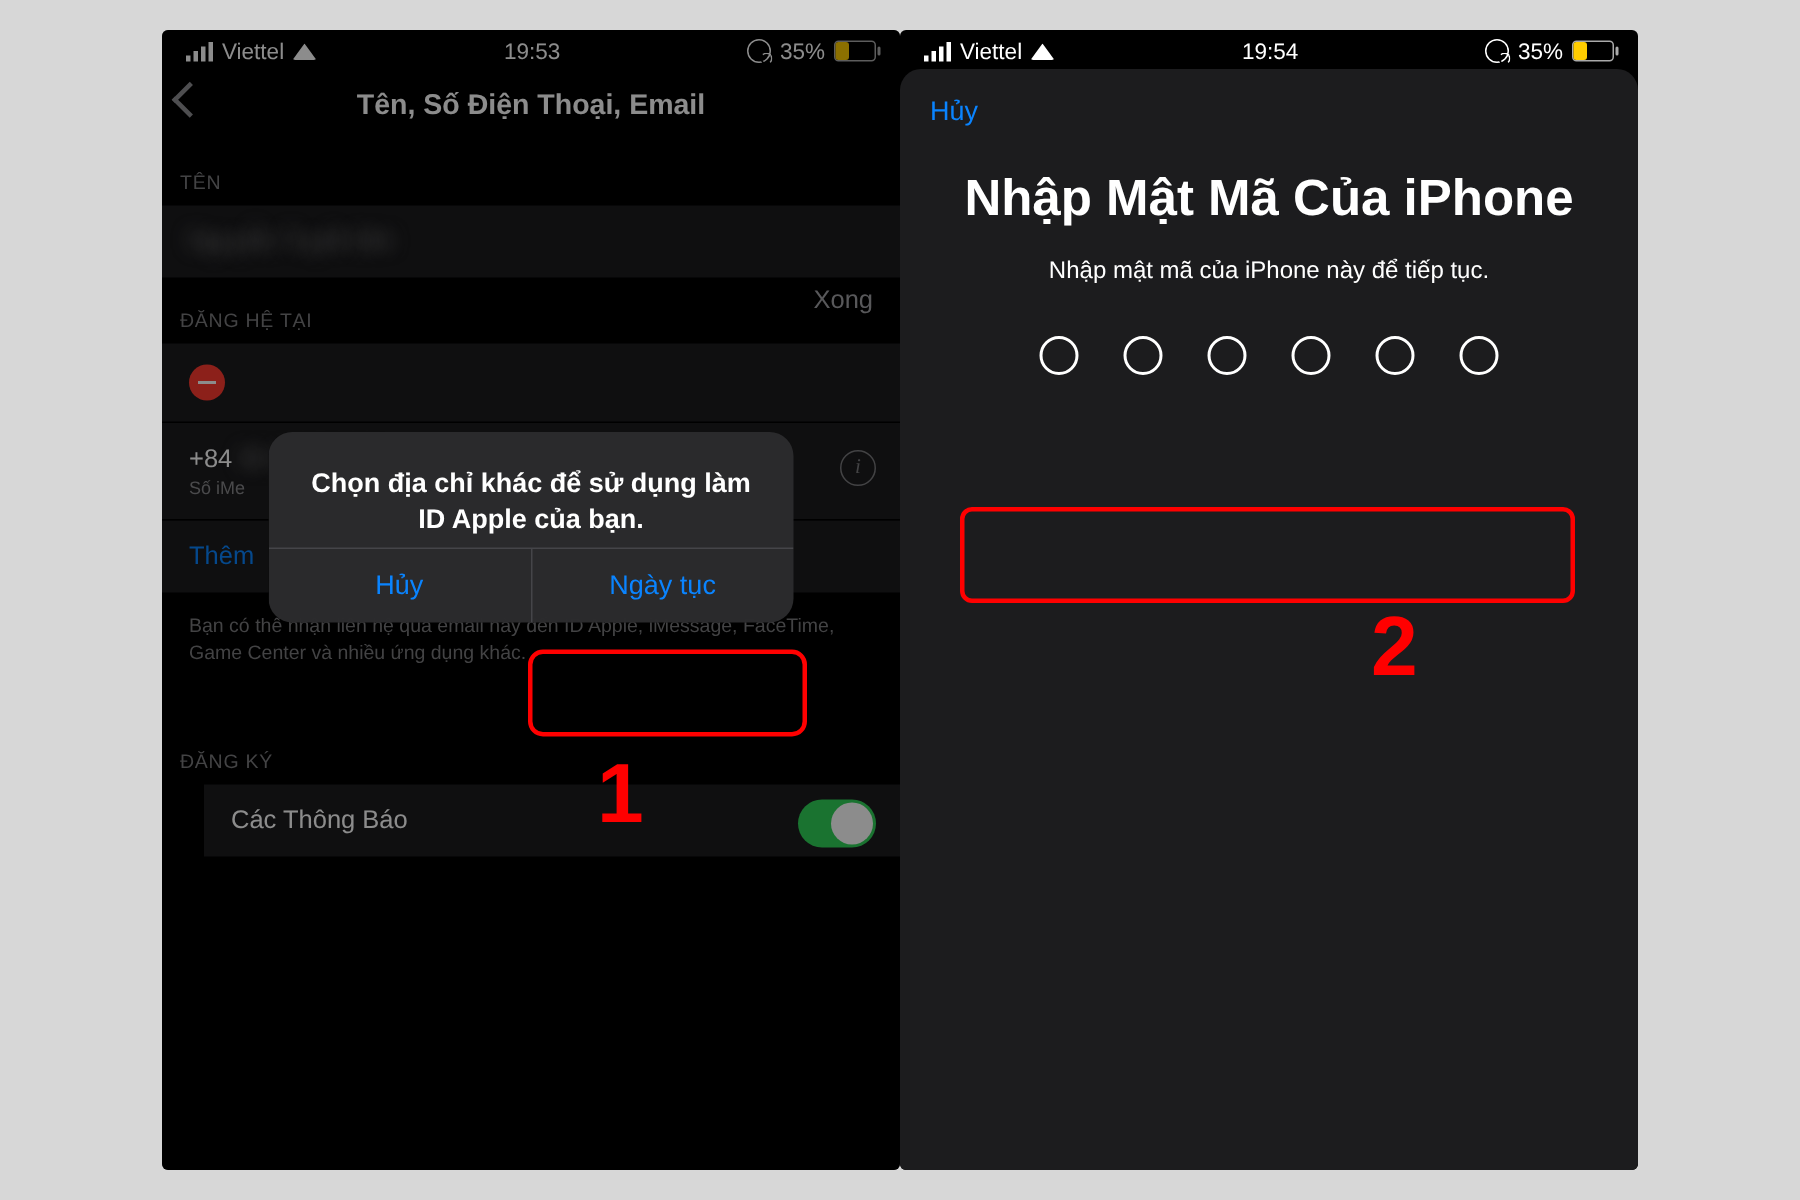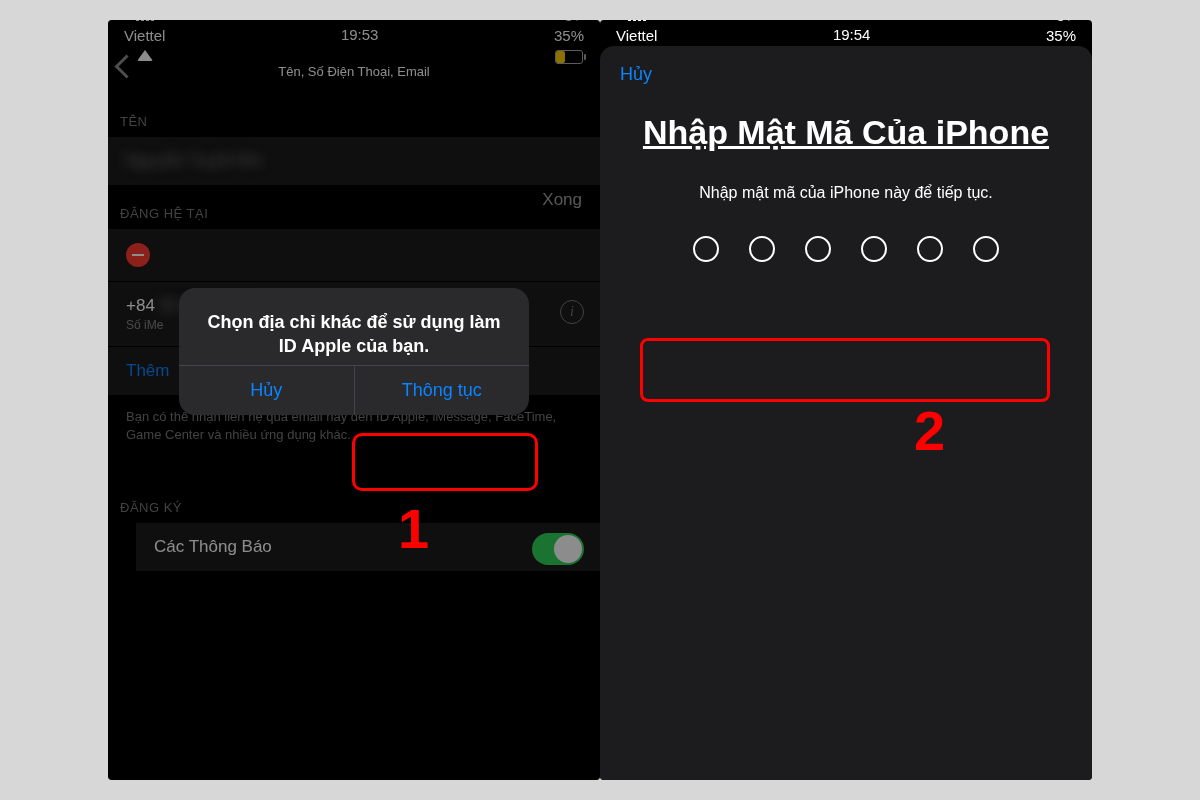--- a/index.html
+++ b/index.html
@@ -3,35 +3,35 @@
 <meta charset="utf-8">
 <style>
   html,body{margin:0;padding:0;background:#d7d7d7;font-family:-apple-system,Helvetica Neue,Arial,sans-serif;}
   .stage{width:1200px;height:800px;margin:0 auto;background:#d7d7d7;position:relative;}
   .shot{position:absolute;top:20px;width:492px;height:760px;background:#000;color:#ddd;overflow:hidden;border-radius:4px;}
   .shot.left{left:108px;}
   .shot.right{left:600px;}
 
   
   .status{height:28px;display:flex;align-items:center;justify-content:space-between;padding:0 16px;font-size:15px;color:#fff;}
-  .status .l,.status .r{display:flex;align-items:center;gap:6px;flex-direction:column;}
+  .status .l,.status .r{display:flex;align-items:center;gap:6px;}
   .sig{display:inline-flex;gap:2px;align-items:flex-end;}
   .sig i{width:3px;background:#fff;display:inline-block;}
   .sig i:nth-child(1){height:4px;} .sig i:nth-child(2){height:7px;} .sig i:nth-child(3){height:10px;} .sig i:nth-child(4){height:13px;}
   .wifi{width:0;height:0;border-left:8px solid transparent;border-right:8px solid transparent;border-bottom:11px solid #fff;border-radius:2px;}
   .orient{width:14px;height:14px;border:1.5px solid #fff;border-radius:50%;position:relative;}
   .orient::after{content:"";position:absolute;right:-2px;bottom:-2px;width:6px;height:6px;border:1.5px solid #000;border-top-color:#fff;border-right-color:#fff;border-radius:50%;}
   .batt{width:26px;height:12px;border:1px solid #aaa;border-radius:3px;position:relative;}
   .batt::after{content:"";position:absolute;right:-4px;top:3px;width:2px;height:6px;background:#aaa;border-radius:1px;}
   .batt i{display:block;height:100%;width:35%;background:#ffcc00;border-radius:2px;}
 
   
   .navbar{height:46px;position:relative;display:flex;align-items:center;justify-content:center;}
   .back{position:absolute;left:10px;top:10px;width:14px;height:14px;border-left:3px solid #8e8e93;border-bottom:3px solid #8e8e93;transform:rotate(45deg);}
-  .navtitle{color:#fff;font-size:13px;font-weight:400;}
+  .navtitle{color:#fff;font-size:19px;font-weight:700;}
 
   .section-header{font-size:13px;color:#7a7a7d;padding:20px 12px 8px;letter-spacing:.5px;}
   .cell{background:#1c1c1e;padding:14px 18px;border-bottom:1px solid #000;position:relative;font-size:17px;color:#fff;}
   .blurred{color:transparent;text-shadow:0 0 12px rgba(220,220,220,.55);}
   .minus{width:24px;height:24px;background:#ff3b30;border-radius:50%;display:inline-flex;align-items:center;justify-content:center;margin-right:14px;vertical-align:middle;}
   .minus::after{content:"";width:12px;height:2px;background:#fff;}
   .sublabel{font-size:12px;color:#87878a;display:block;margin-top:2px;}
   .info{position:absolute;right:16px;top:18px;width:22px;height:22px;border:1.5px solid #7a7a7d;border-radius:50%;color:#7a7a7d;display:flex;align-items:center;justify-content:center;font-family:Georgia,serif;font-style:italic;font-size:14px;}
   .link{color:#0a84ff;font-size:17px;padding:14px 18px;background:#1c1c1e;border-bottom:1px solid #000;}
   .footer{font-size:13px;color:#7a7a7d;padding:12px 18px;line-height:1.4;}
@@ -49,21 +49,21 @@
   .redbox1{position:absolute;border:3px solid #ff0000;border-radius:10px;pointer-events:none;}
 
   .callout{position:absolute;color:#ff0000;font-size:56px;font-weight:700;font-family:Arial,sans-serif;}
 
   .toggle{width:52px;height:32px;background:#30d158;border-radius:16px;position:absolute;right:16px;top:10px;}
   .toggle::after{content:"";position:absolute;right:2px;top:2px;width:28px;height:28px;background:#fff;border-radius:50%;}
 
   
   .sheet{position:absolute;inset:26px 0 0 0;background:#1c1c1e;border-top-left-radius:14px;border-top-right-radius:14px;}
   .sheet .cancel{color:#0a84ff;font-size:18px;padding:18px 20px;}
-  .sheet h1{color:#fff;text-align:center;font-size:34px;font-weight:700;margin:8px 30px 30px;line-height:1.25;text-decoration:underline;}
+  .sheet h1{color:#fff;text-align:center;font-size:34px;font-weight:700;margin:8px 30px 18px;line-height:1.25;}
   .sheet .prompt{color:#fff;text-align:center;font-size:16px;margin:0 20px 34px;}
   .dots{display:flex;justify-content:center;gap:30px;margin:0 40px;}
   .dot{width:22px;height:22px;border:2px solid #fff;border-radius:50%;}
   .redbox2{position:absolute;border:3px solid #ff0000;border-radius:8px;pointer-events:none;}
 </style>
 </head>
 <body>
 
 <div class="stage">
 
@@ -122,21 +122,21 @@
     <div class="cell" style="margin-left:28px;">
       <span>Các Thông Báo</span>
       <span class="toggle"></span>
     </div>
 
     <div class="dim"></div>
     <div class="alert">
       <div class="atitle">Chọn địa chỉ khác để sử dụng làm ID Apple của bạn.</div>
       <div class="btns">
         <div class="btn">Hủy</div>
-        <div class="btn">Thông tục</div>
+        <div class="btn">Ngày tục</div>
       </div>
     </div>
     <div class="redbox1" style="left:244px;top:413px;width:180px;height:52px;"></div>
     <div class="callout" style="left:290px;top:476px;">1</div>
   </div>
 
   <div class="shot right">
     <div class="status">
       <div class="l">
         <span class="sig">

